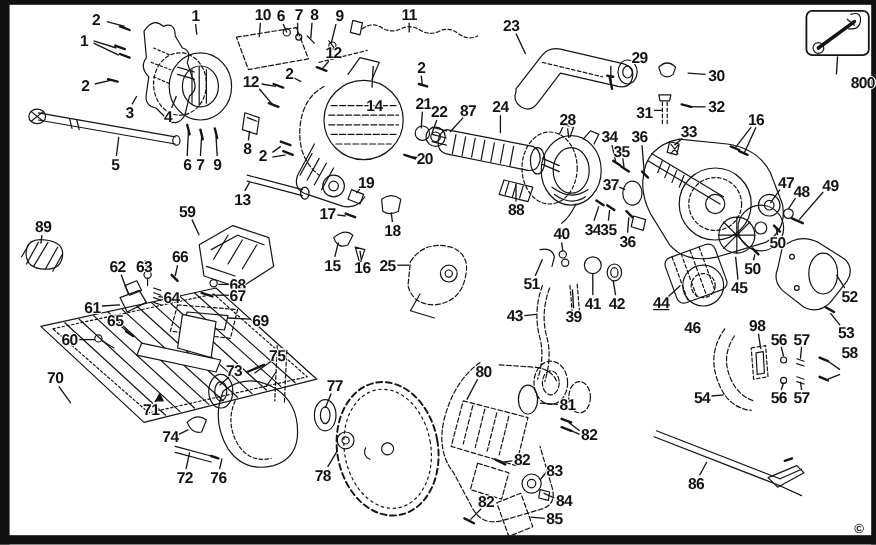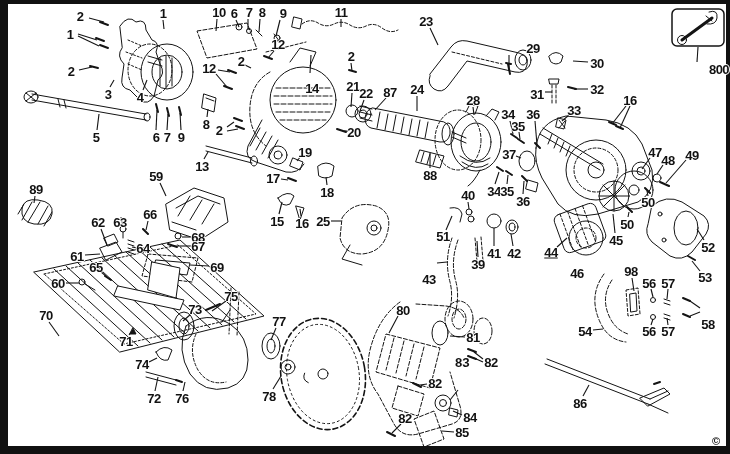--- a/index.html
+++ b/index.html
@@ -417,21 +417,21 @@
       <span class="callout" style="left: 692px; top: 155px;">49</span>
       <span class="callout" style="left: 648px; top: 202px;">50</span>
       <span class="callout" style="left: 627px; top: 224px;">50</span>
       <span class="callout" style="left: 616px; top: 240px;">45</span>
       <span class="callout" style="left: 708px; top: 247px;">52</span>
       <span class="callout" style="left: 705px; top: 277px;">53</span>
       <span class="callout" style="left: 577px; top: 273px;">46</span>
       <span class="callout" style="left: 631px; top: 271px;">98</span>
       <span class="callout" style="left: 649px; top: 283px;">56</span>
       <span class="callout" style="left: 668px; top: 283px;">57</span>
-      <span class="callout" style="left: 708px; top: 324px;">58</span>
+      <span class="callout" style="left: 708px; top: 294px;">58</span>
       <span class="callout" style="left: 649px; top: 331px;">56</span>
       <span class="callout" style="left: 668px; top: 331px;">57</span>
       <span class="callout" style="left: 585px; top: 331px;">54</span>
       <span class="callout" style="left: 580px; top: 403px;">86</span>
       <span class="callout" style="left: 36px; top: 189px;">89</span>
       <span class="callout" style="left: 156px; top: 176px;">59</span>
       <span class="callout" style="left: 98px; top: 222px;">62</span>
       <span class="callout" style="left: 120px; top: 210px; margin-top: 12px;">63</span>
       <span class="callout" style="left: 150px; top: 214px;">66</span>
       <span class="callout" style="left: 198px; top: 237px;">68</span>
@@ -447,41 +447,41 @@
       <span class="callout" style="left: 231px; top: 296px;">75</span>
       <span class="callout" style="left: 142px; top: 364px;">74</span>
       <span class="callout" style="left: 154px; top: 398px;">72</span>
       <span class="callout" style="left: 182px; top: 398px;">76</span>
       <span class="callout" style="left: 279px; top: 321px;">77</span>
       <span class="callout" style="left: 269px; top: 396px;">78</span>
       <span class="callout" style="left: 403px; top: 310px;">80</span>
       <span class="callout" style="left: 473px; top: 337px;">81</span>
       <span class="callout" style="left: 491px; top: 362px;">82</span>
       <span class="callout" style="left: 435px; top: 383px;">82</span>
-      <span class="callout" style="left: 462px; top: 363px; font-family: Liberation Mono, monospace;">83</span>
+      <span class="callout" style="left: 462px; top: 392px;">83</span>
       <span class="callout" style="left: 405px; top: 418px;">82</span>
       <span class="callout" style="left: 470px; top: 417px;">84</span>
       <span class="callout" style="left: 462px; top: 432px;">85</span>
       <span class="callout" style="left: 305px; top: 152px;">19</span>
       <span class="callout" style="left: 273px; top: 178px;">17</span>
       <span class="callout" style="left: 327px; top: 192px;">18</span>
       <span class="callout" style="left: 277px; top: 221px;">15</span>
       <span class="callout" style="left: 302px; top: 223px;">16</span>
       <span class="callout" style="left: 323px; top: 221px;">25</span>
       <span class="callout" style="left: 354px; top: 132px;">20</span>
       <span class="callout" style="left: 353px; top: 86px;">21</span>
       <span class="callout" style="left: 366px; top: 93px;">22</span>
       <span class="callout" style="left: 390px; top: 92px;">87</span>
       <span class="callout" style="left: 417px; top: 89px;">24</span>
       <span class="callout" style="left: 473px; top: 100px;">28</span>
       <span class="callout" style="left: 430px; top: 175px;">88</span>
       <span class="callout" style="left: 468px; top: 195px;">40</span>
       <span class="callout" style="left: 443px; top: 236px;">51</span>
       <span class="callout" style="left: 478px; top: 264px;">39</span>
-      <span class="callout" style="left: 429px; top: 263px; margin-top: 16px;">43</span>
+      <span class="callout" style="left: 429px; top: 263px;">43</span>
       <span class="callout" style="left: 494px; top: 253px;">41</span>
       <span class="callout" style="left: 514px; top: 253px;">42</span>
       <span class="callout" style="left: 551px; top: 252px; text-decoration: underline;">44</span>
     </div>
 
   <span class="copyright" style="left:716px;top:441px;">©</span>
 
 </div>
 
 </body></html>

